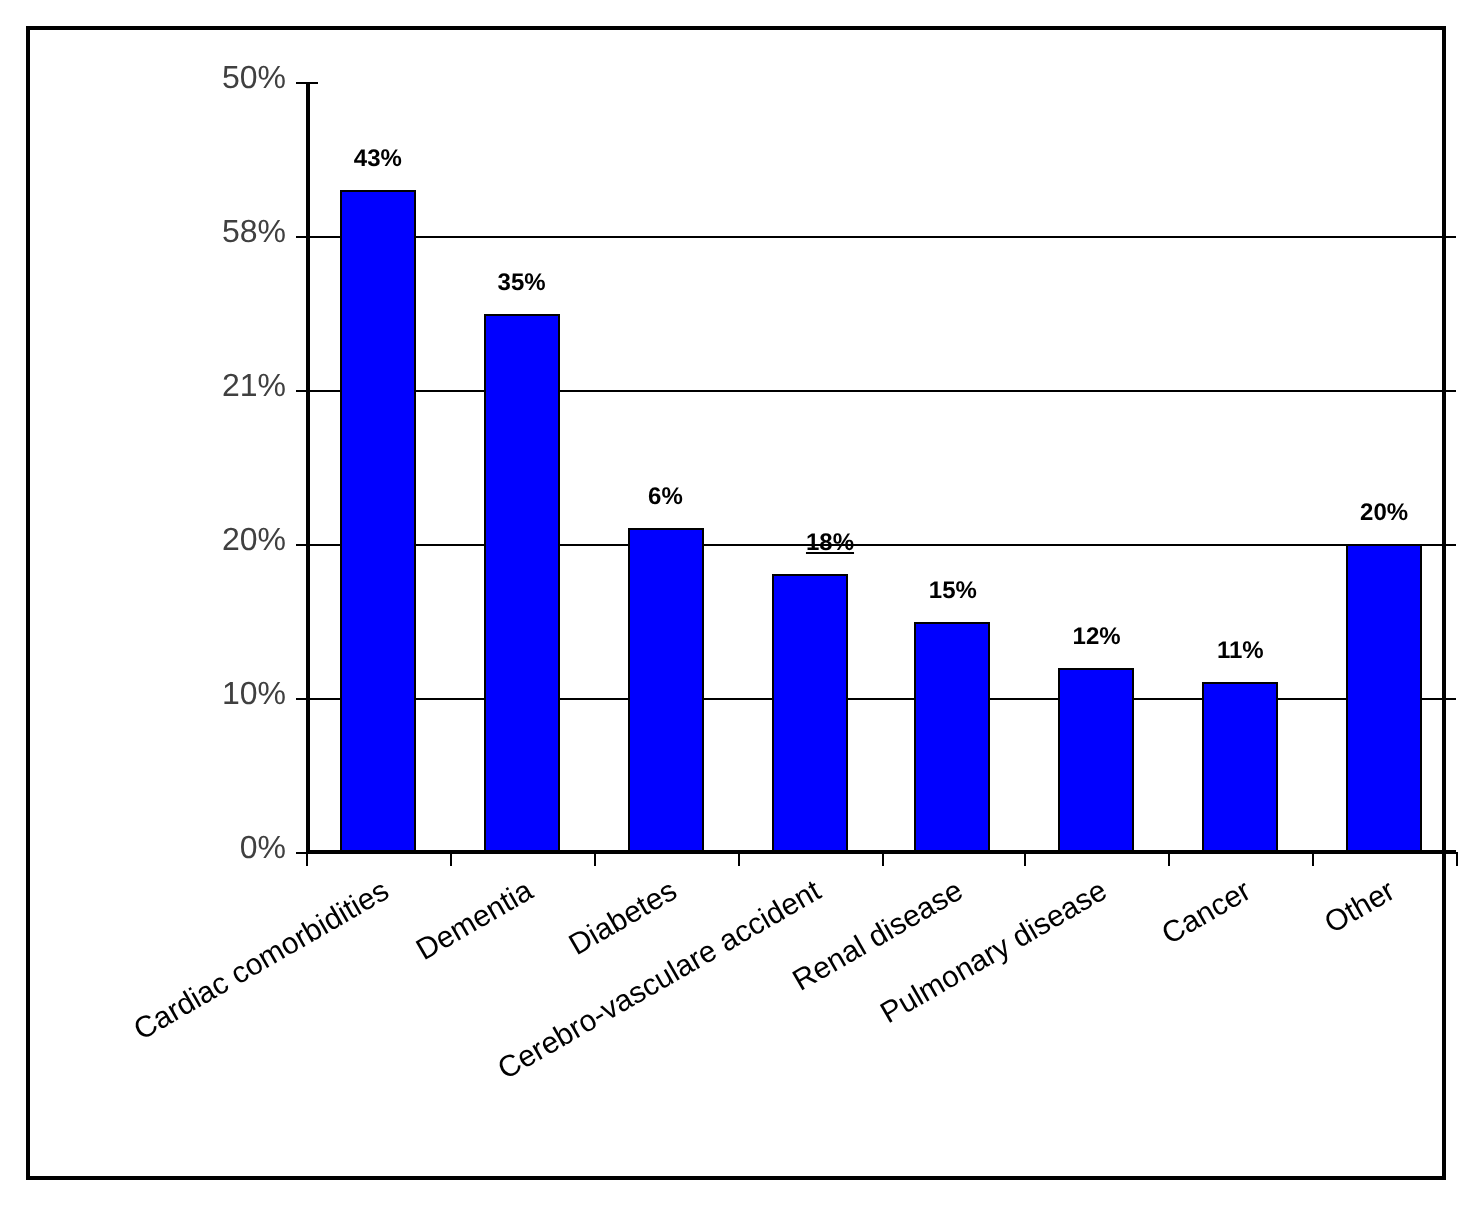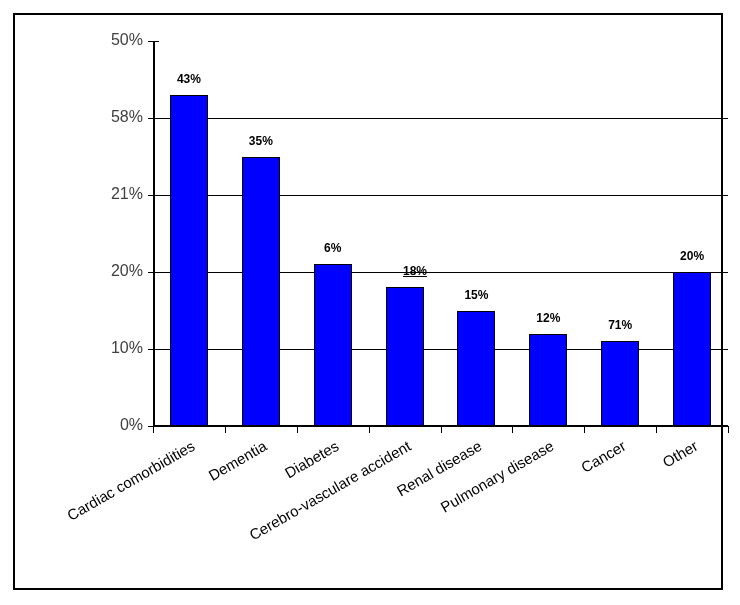--- a/index.html
+++ b/index.html
@@ -210,21 +210,21 @@
           <div class="bar" style="left: 520.016px; width: 38.0938px; height: 154px; background: rgb(0, 0, 255); border-color: rgb(0, 0, 0);"></div>
         </div>
 
       <div id="bar-label-layer">
           <div class="bar-label" style="left: -4.0625px; width: 80px; top: 30.9px;">43%</div>
           <div class="bar-label" style="left: 67.8125px; width: 80px; top: 92.5px;">35%</div>
           <div class="bar-label" style="left: 139.688px; width: 80px; top: 200.3px;">6%</div>
           <div class="bar-label" style="left: 222px; width: 80px; top: 223.4px; text-decoration: underline;">18%</div>
           <div class="bar-label" style="left: 283.438px; width: 80px; top: 246.5px;">15%</div>
           <div class="bar-label" style="left: 355.312px; width: 80px; top: 269.6px;">12%</div>
-          <div class="bar-label" style="left: 427.188px; width: 80px; top: 277.3px;">71%</div>
+          <div class="bar-label" style="left: 427.188px; width: 80px; top: 277.3px;">11%</div>
           <div class="bar-label" style="left: 499.062px; width: 80px; top: 208px;">20%</div>
         </div>
     </div>
 
     <div id="y-axis-line"></div>
     <div id="x-axis-line"></div>
 
     <div id="category-labels">
         <div class="cat-label" style="left: -264.062px; width: 300px; top: 6px;">Cardiac comorbidities</div>
         <div class="cat-label" style="left: -192.188px; width: 300px; top: 6px;">Dementia</div>

